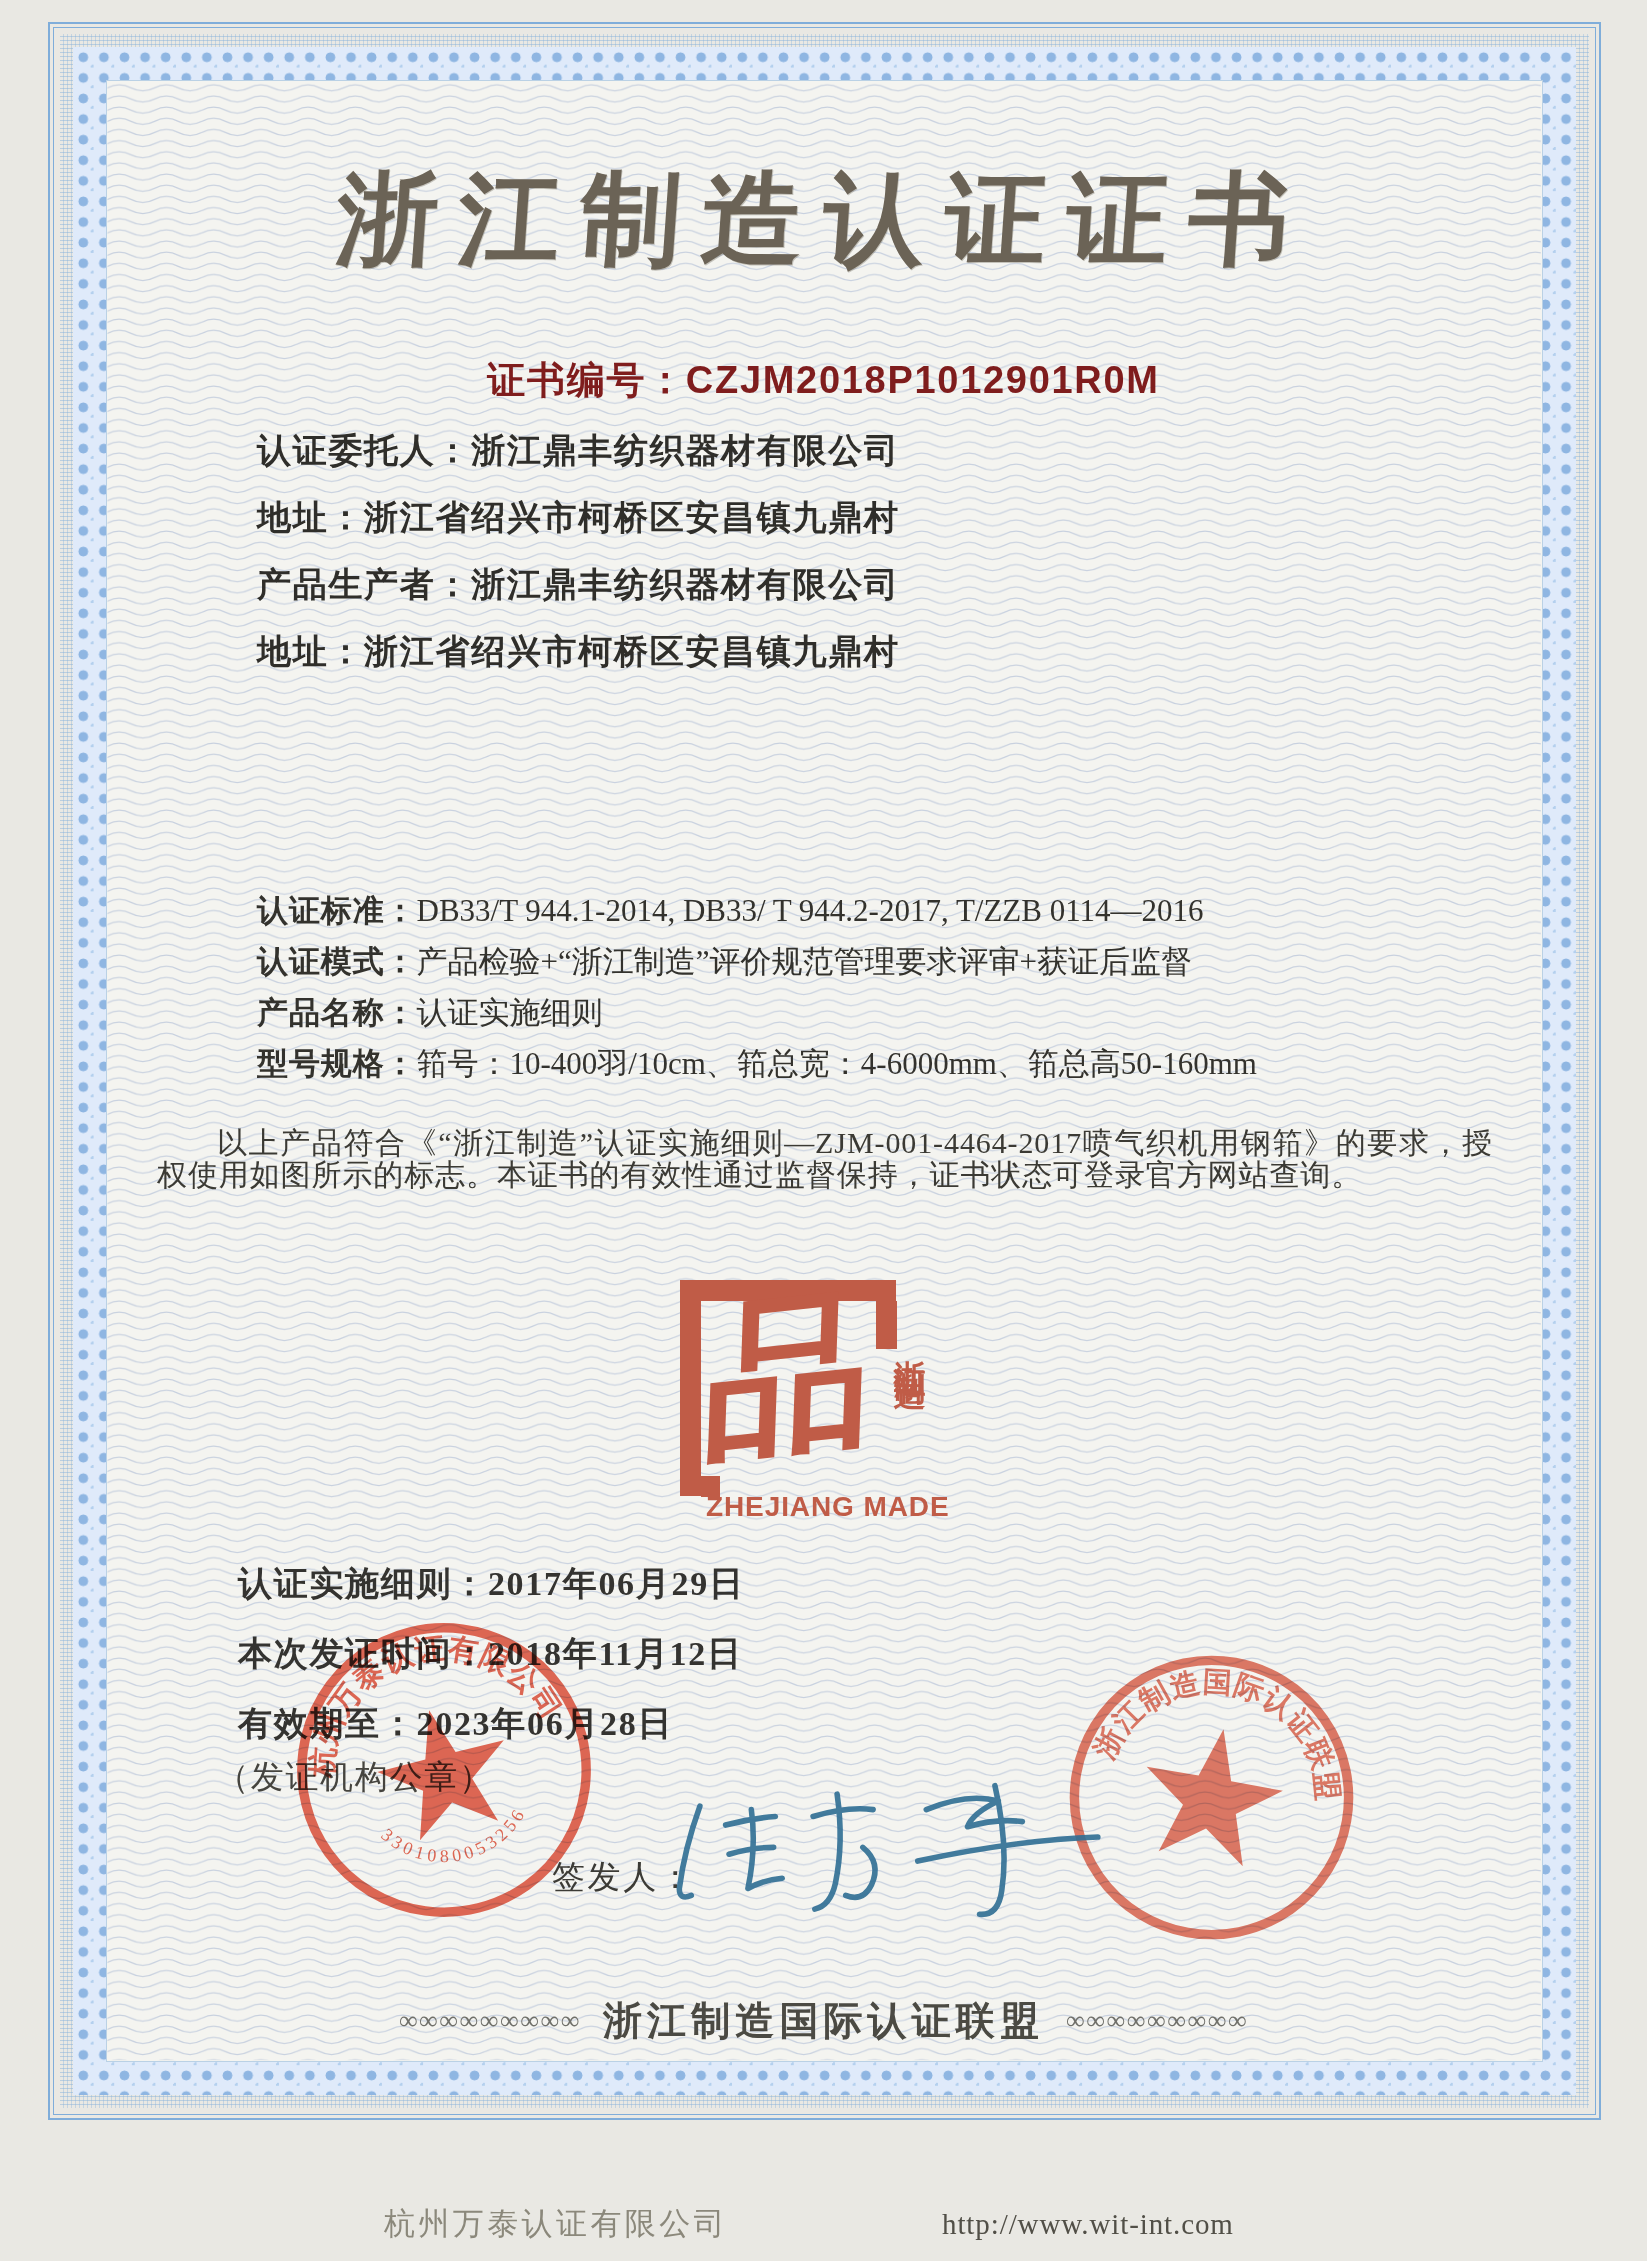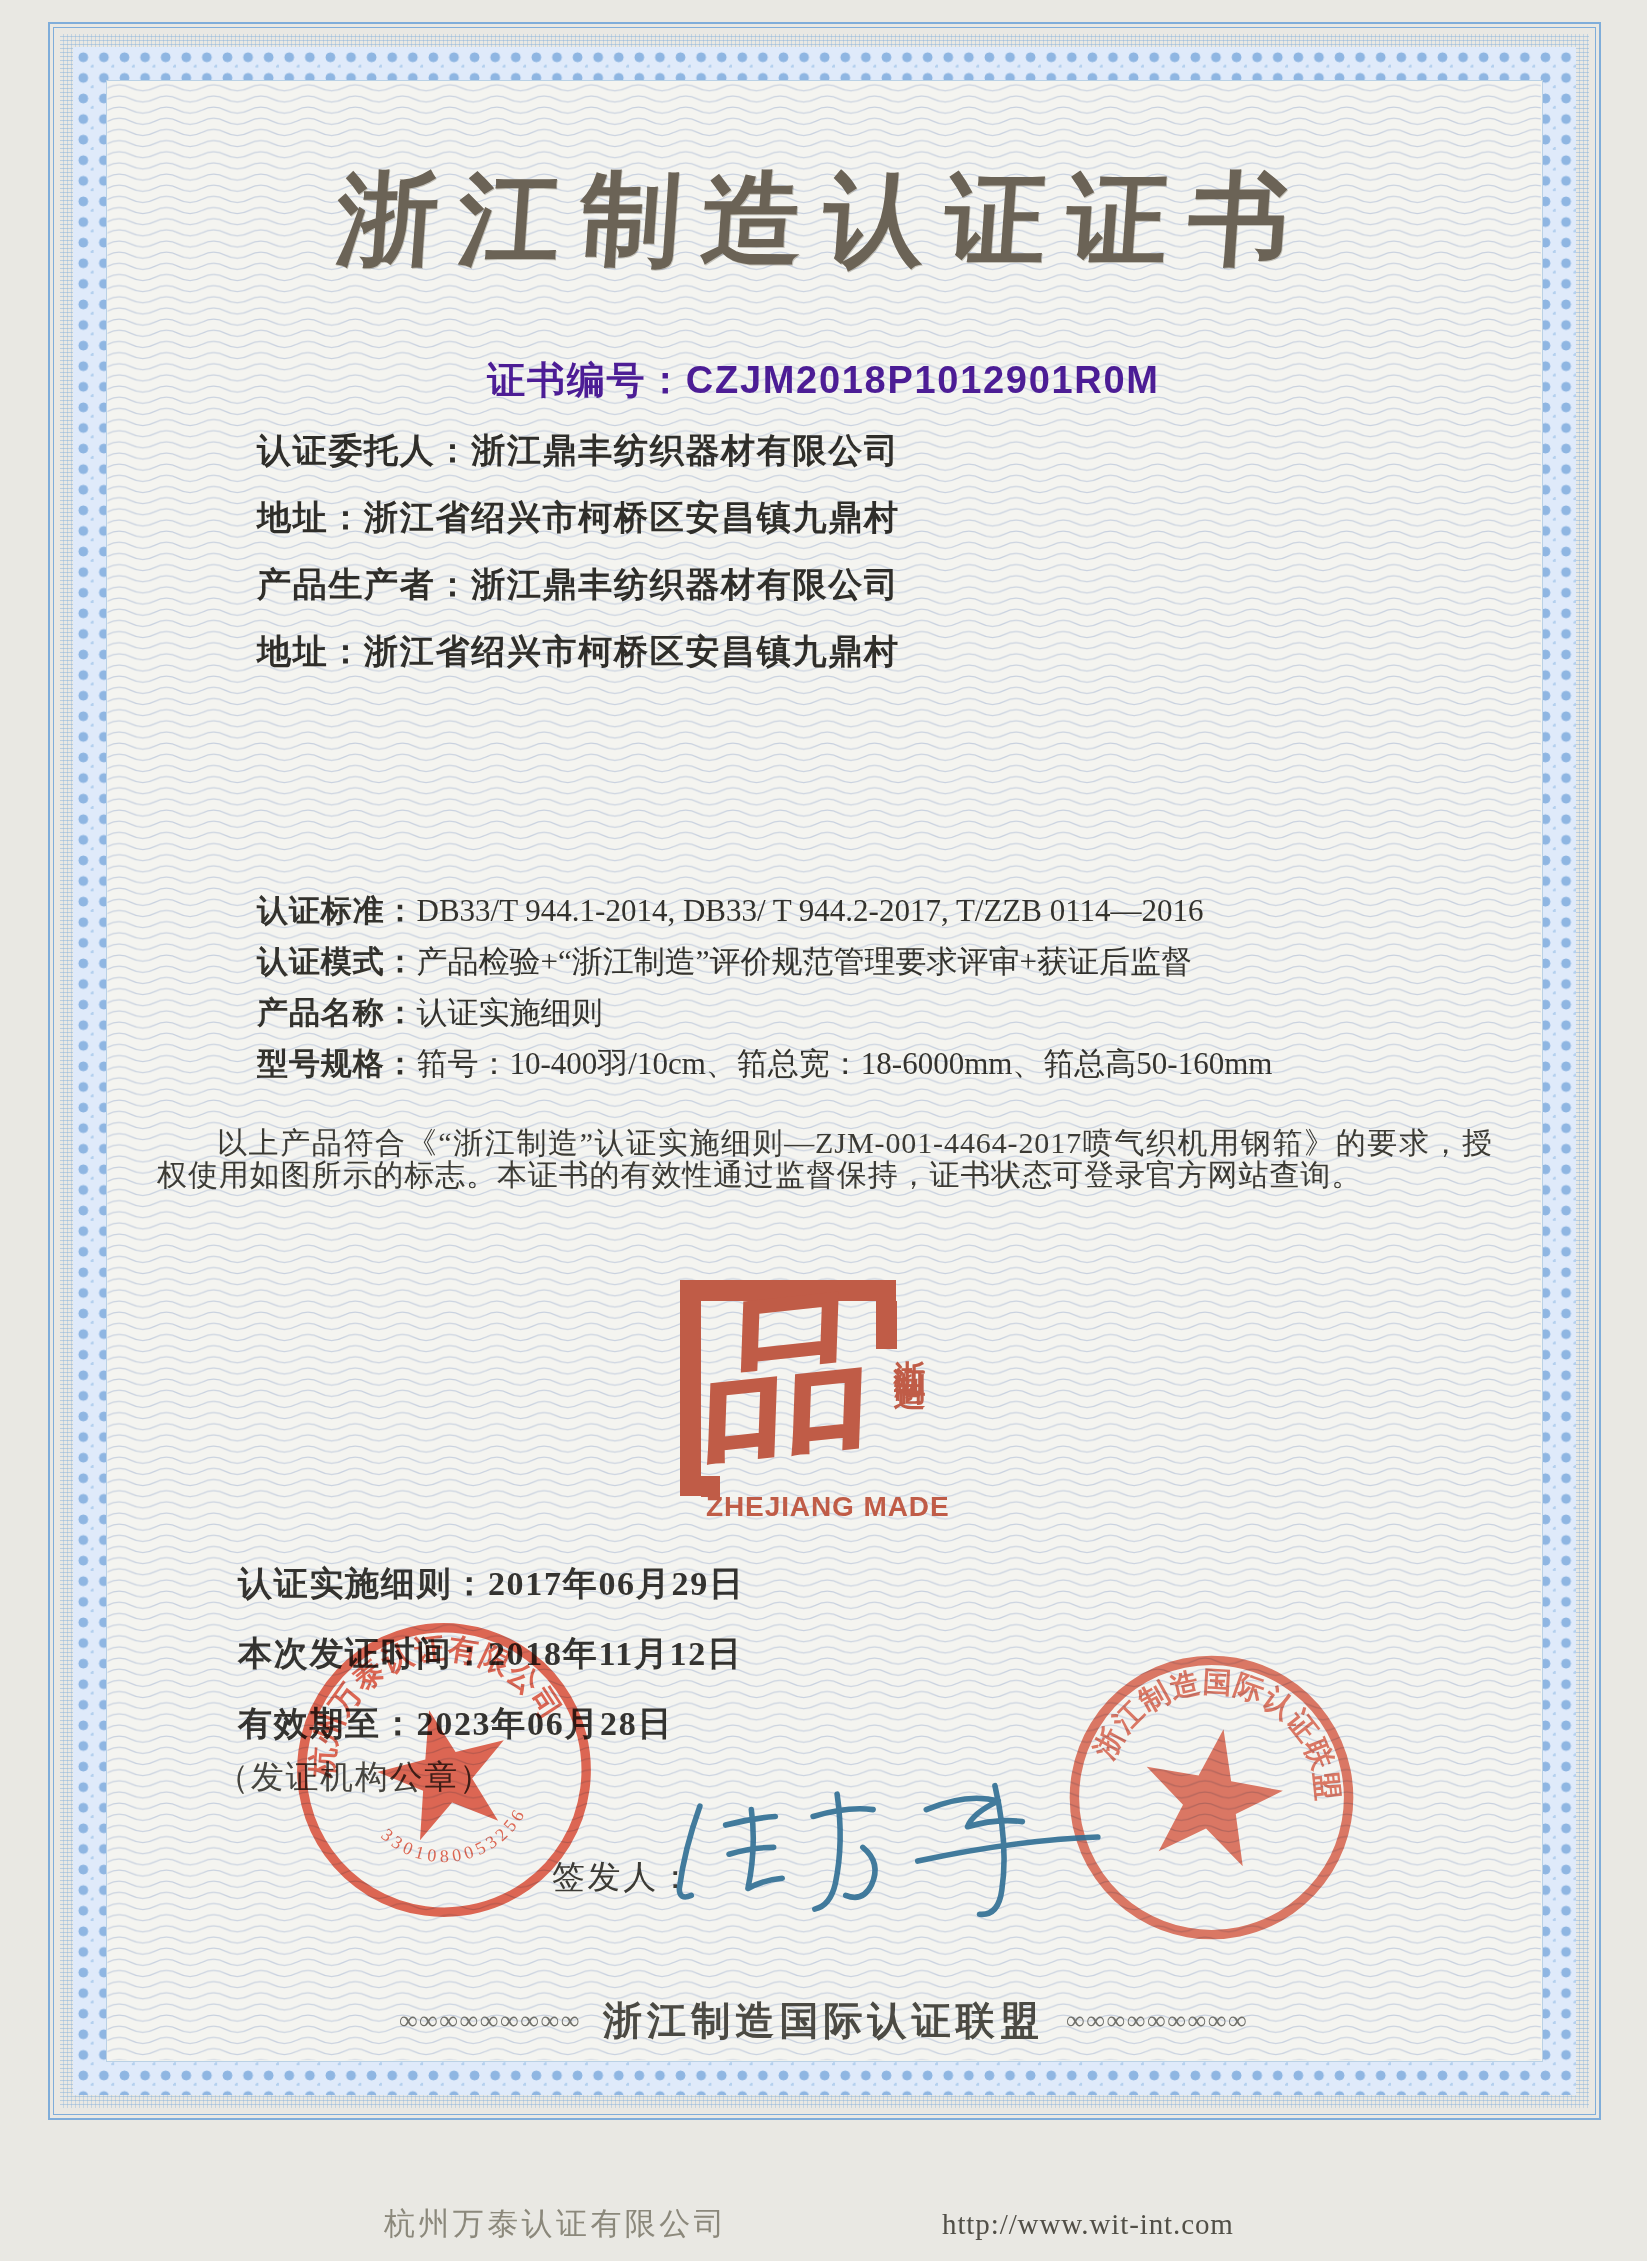--- a/index.html
+++ b/index.html
@@ -42,21 +42,21 @@
   .abs{position:absolute;}
   .title{
     left:0;right:0;top:153px;text-align:center;
     font-size:101px;font-weight:bold;color:#6b6356;
     letter-spacing:20.6px;transform:skewX(-4deg);
     text-shadow:0.9px 0.9px 0 rgba(107,99,86,.35);
   }
   .certno{
     left:0;right:0;top:355px;text-align:center;
     font-family:"Liberation Sans","DejaVu Sans",sans-serif;
-    font-size:38px;font-weight:bold;color:#4c1d95;letter-spacing:1.7px;
+    font-size:38px;font-weight:bold;color:#7f1d1d;letter-spacing:1.7px;
   }
   .info{left:257px;top:428px;}
   .info p{margin:0;height:67px;font-size:34px;font-weight:bold;color:#2f2e2a;letter-spacing:1.7px;}
   .specs{left:257px;top:890px;}
   .specs p{margin:0;height:51px;font-size:31px;color:#33322d;}
   .specs .lb{font-weight:bold;letter-spacing:0.9px;}
   .para{
     left:157px;top:1127px;width:1336px;
     font-size:30px;line-height:32px;color:#3b3a34;
     text-indent:2em;text-align:justify;letter-spacing:0.9px;
@@ -136,21 +136,21 @@
     <p>认证委托人：浙江鼎丰纺织器材有限公司</p>
     <p>地址：浙江省绍兴市柯桥区安昌镇九鼎村</p>
     <p>产品生产者：浙江鼎丰纺织器材有限公司</p>
     <p>地址：浙江省绍兴市柯桥区安昌镇九鼎村</p>
   </div>
 
   <div class="abs specs">
     <p><span class="lb">认证标准：</span><span>DB33/T 944.1-2014, DB33/ T 944.2-2017, T/ZZB 0114—2016</span></p>
     <p><span class="lb">认证模式：</span><span>产品检验+“浙江制造”评价规范管理要求评审+获证后监督</span></p>
     <p><span class="lb">产品名称：</span><span>认证实施细则</span></p>
-    <p><span class="lb">型号规格：</span><span>筘号：10-400羽/10cm、筘总宽：18-6000mm、筘总高50-160mm</span></p>
+    <p><span class="lb">型号规格：</span><span>筘号：10-400羽/10cm、筘总宽：4-6000mm、筘总高50-160mm</span></p>
   </div>
 
   <div class="abs para">以上产品符合《“浙江制造”认证实施细则—ZJM-001-4464-2017喷气织机用钢筘》的要求，授权使用如图所示的标志。本证书的有效性通过监督保持，证书状态可登录官方网站查询。</div>
 
   <div class="abs logo">
     <div class="bar" style="left:0;top:0;width:216px;height:20.6px;"></div>
     <div class="bar" style="left:196px;top:20.6px;width:20.6px;height:48px;"></div>
     <div class="bar" style="left:0;top:0;width:20.6px;height:216px;"></div>
     <div class="bar" style="left:20.6px;top:196px;width:19px;height:20.6px;"></div>
     <div class="logo-glyph">品</div>

